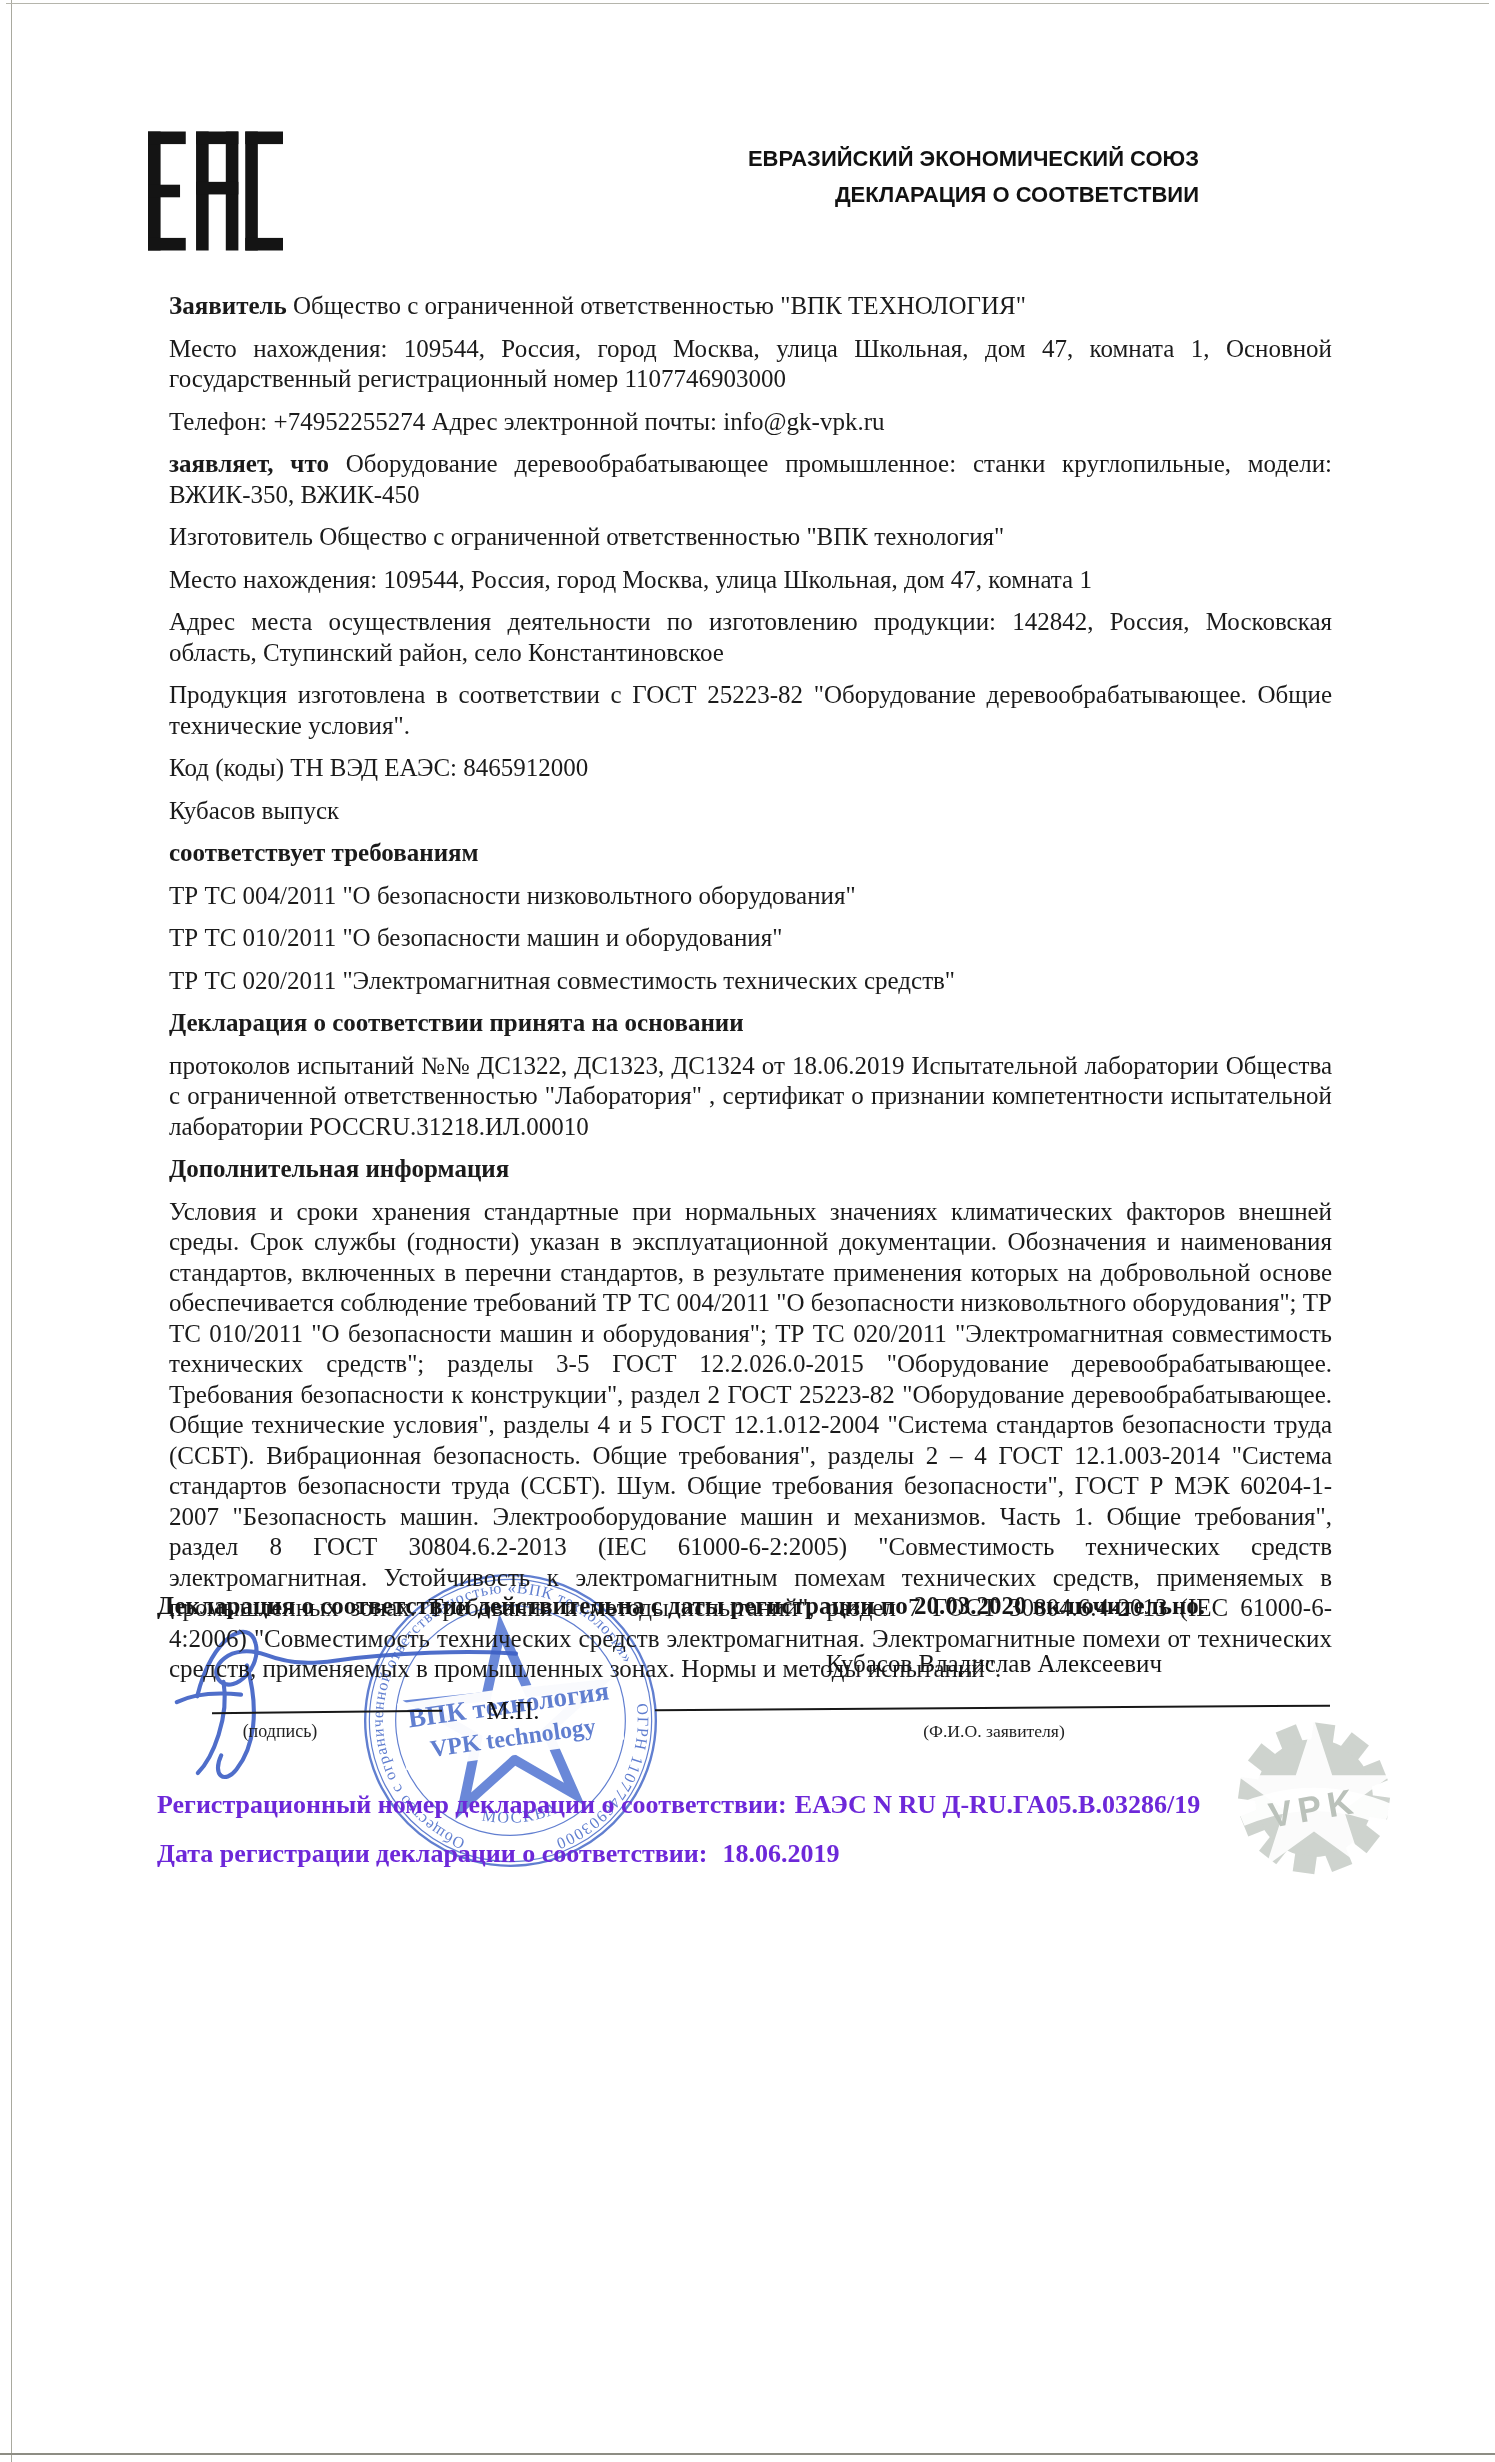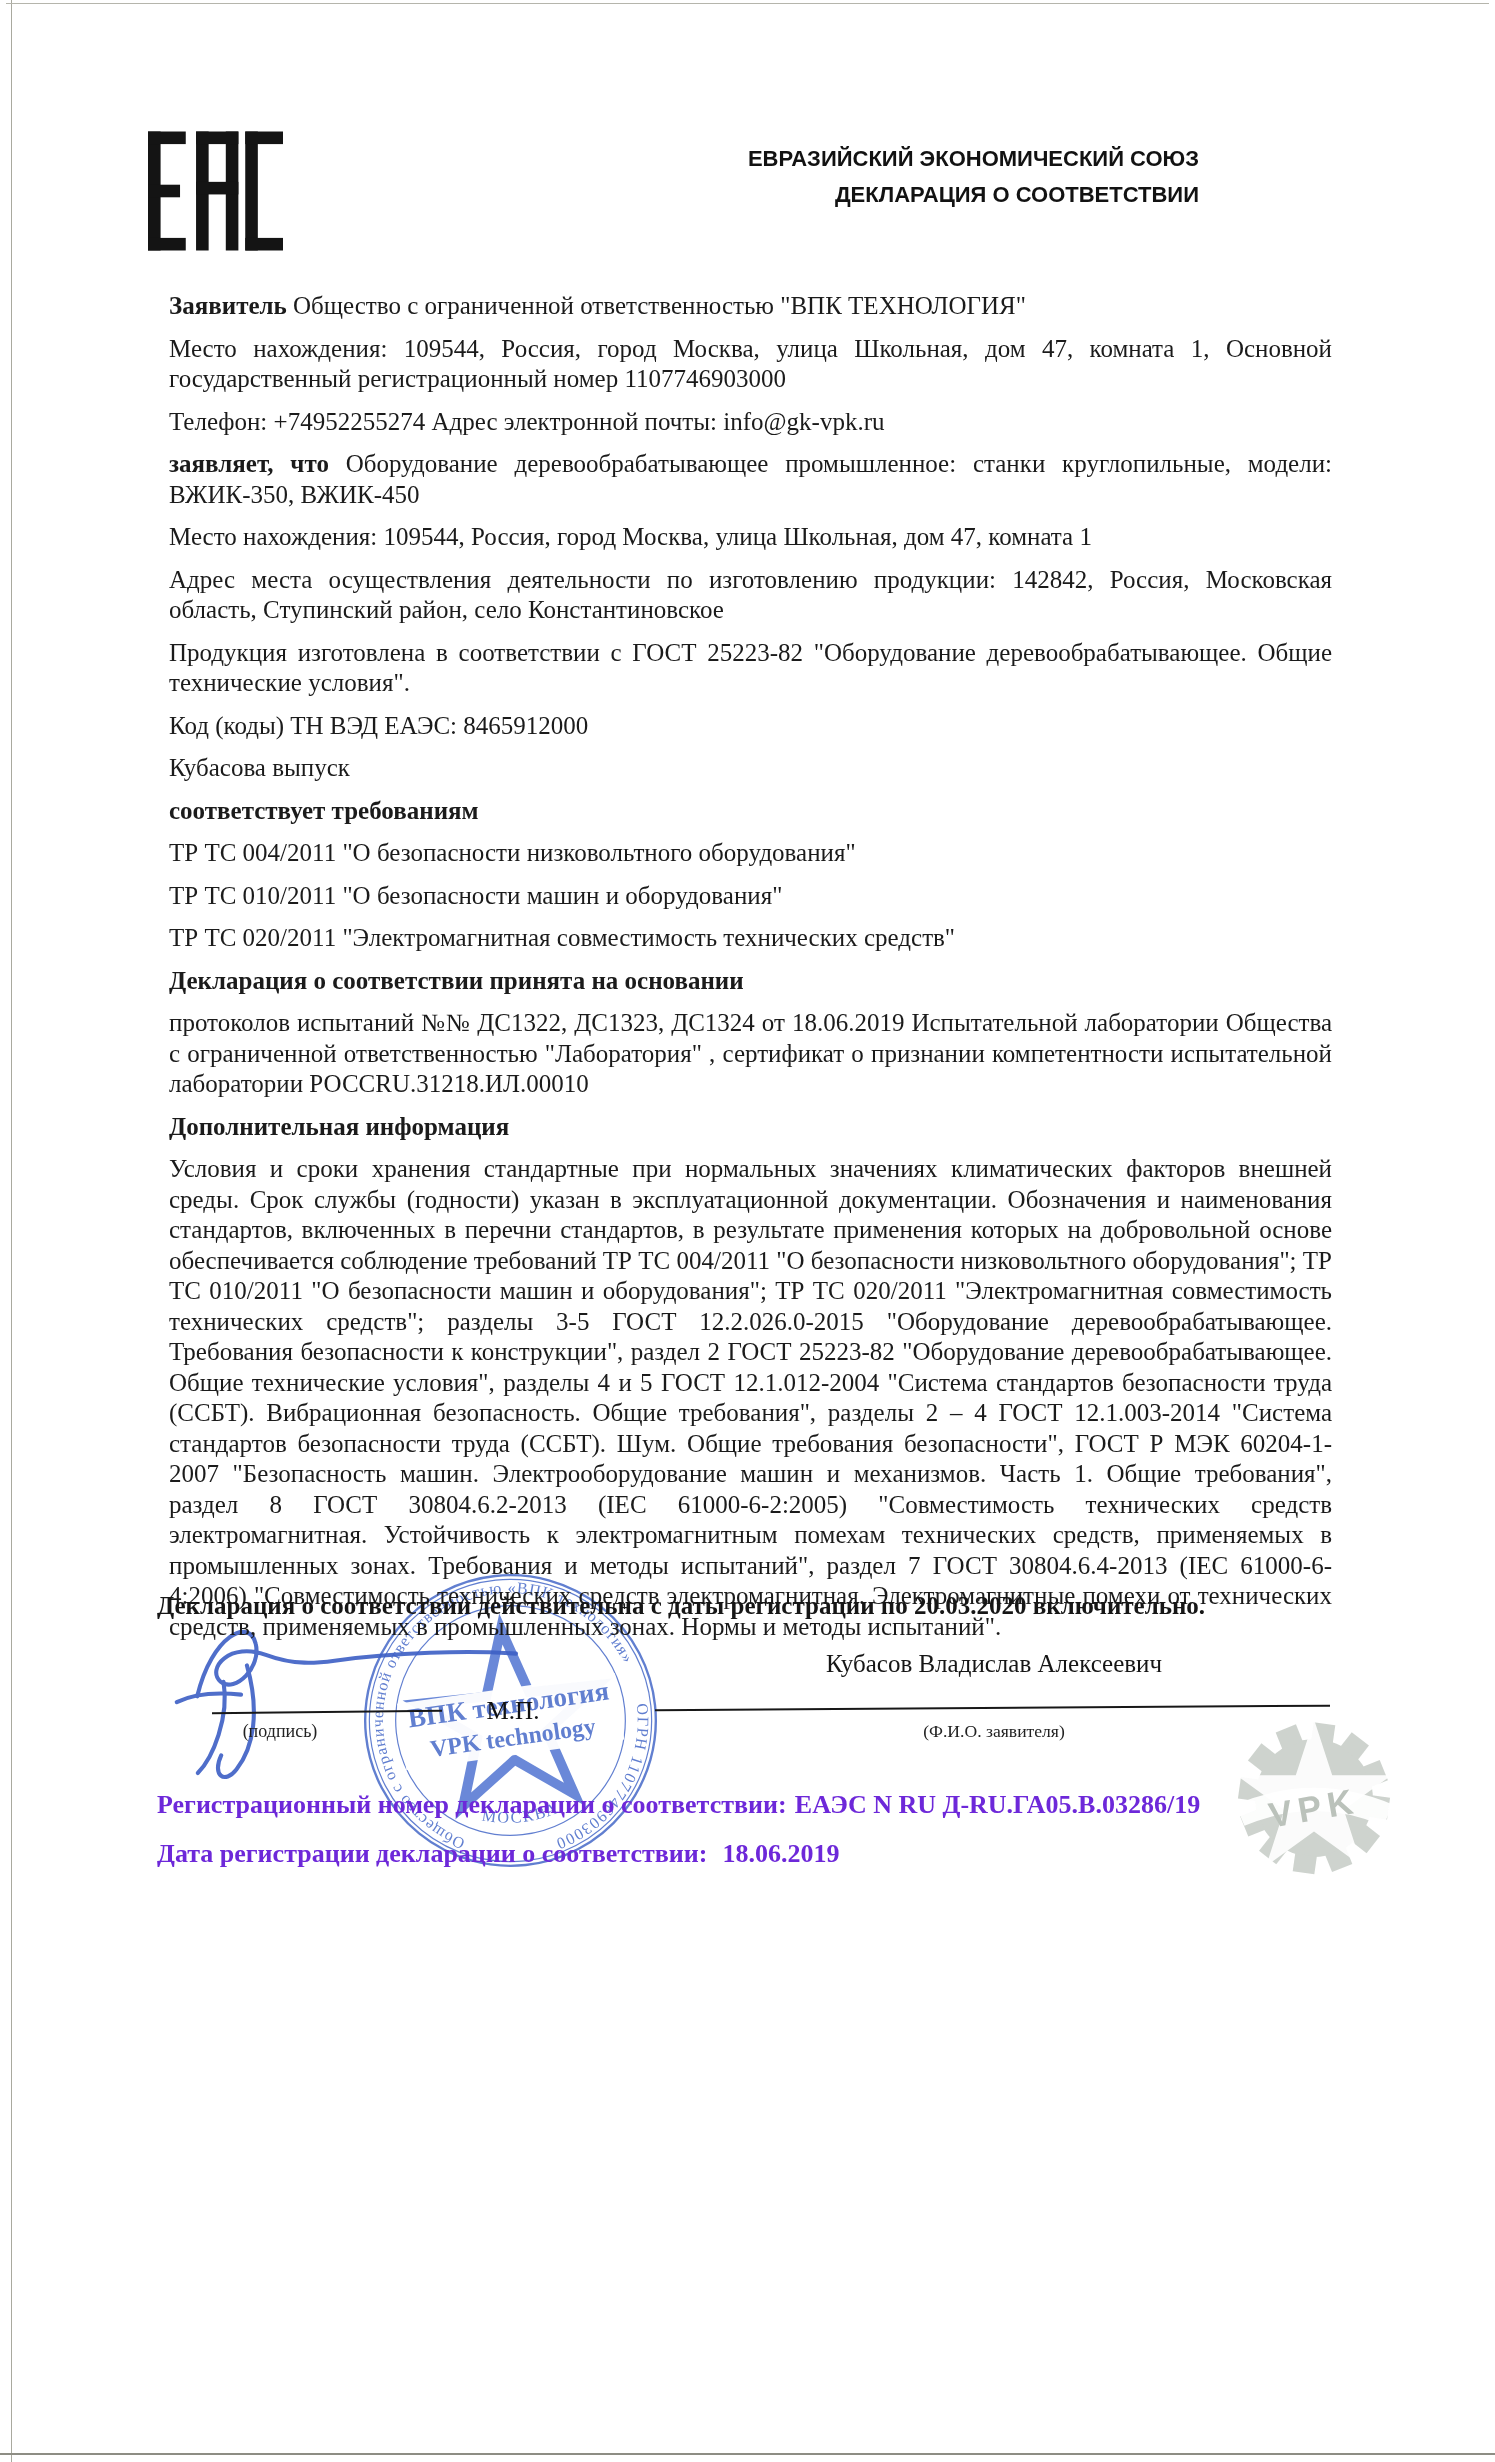--- a/index.html
+++ b/index.html
@@ -150,25 +150,26 @@
     <div class="header-title">
       <div>ЕВРАЗИЙСКИЙ ЭКОНОМИЧЕСКИЙ СОЮЗ</div>
       <div>ДЕКЛАРАЦИЯ О СООТВЕТСТВИИ</div>
     </div>
 
     <div class="body-block">
         <p class="body-par"><span class="b">Заявитель</span><span> Общество с ограниченной ответственностью "ВПК ТЕХНОЛОГИЯ"</span></p>
         <p class="body-par"><span>Место нахождения: 109544, Россия, город Москва, улица Школьная, дом 47, комната 1, Основной государственный регистрационный номер 1107746903000</span></p>
         <p class="body-par"><span>Телефон: +74952255274 Адрес электронной почты: info@gk-vpk.ru</span></p>
         <p class="body-par"><span class="b">заявляет, что</span><span> Оборудование деревообрабатывающее промышленное: станки круглопильные, модели: ВЖИК-350, ВЖИК-450</span></p>
+        <p class="body-par"><span>Изготовитель Общество с ограниченной ответственностью "ВПК технология"</span></p>
         <p class="body-par"><span>Место нахождения: 109544, Россия, город Москва, улица Школьная, дом 47, комната 1</span></p>
         <p class="body-par"><span>Адрес места осуществления деятельности по изготовлению продукции: 142842, Россия, Московская область, Ступинский район, село Константиновское</span></p>
         <p class="body-par"><span>Продукция изготовлена в соответствии с ГОСТ 25223-82 "Оборудование деревообрабатывающее. Общие технические условия".</span></p>
         <p class="body-par"><span>Код (коды) ТН ВЭД ЕАЭС: 8465912000</span></p>
-        <p class="body-par"><span>Кубасова выпуск</span></p>
+        <p class="body-par"><span>Кубасов выпуск</span></p>
         <p class="body-par"><span class="b">соответствует требованиям</span></p>
         <p class="body-par"><span>ТР ТС 004/2011 "О безопасности низковольтного оборудования"</span></p>
         <p class="body-par"><span>ТР ТС 010/2011 "О безопасности машин и оборудования"</span></p>
         <p class="body-par"><span>ТР ТС 020/2011 "Электромагнитная совместимость технических средств"</span></p>
         <p class="body-par"><span class="b">Декларация о соответствии принята на основании</span></p>
         <p class="body-par"><span>протоколов испытаний №№ ДС1322, ДС1323, ДС1324 от 18.06.2019 Испытательной лаборатории Общества с ограниченной ответственностью "Лаборатория" , сертификат о признании компетентности испытательной лаборатории РОССRU.31218.ИЛ.00010</span></p>
         <p class="body-par"><span class="b">Дополнительная информация</span></p>
         <p class="body-par"><span>Условия и сроки хранения стандартные при нормальных значениях климатических факторов внешней среды. Срок службы (годности) указан в эксплуатационной документации. Обозначения и наименования стандартов, включенных в перечни стандартов, в результате применения которых на добровольной основе обеспечивается соблюдение требований ТР ТС 004/2011 "О безопасности низковольтного оборудования"; ТР ТС 010/2011 "О безопасности машин и оборудования"; ТР ТС 020/2011 "Электромагнитная совместимость технических средств"; разделы 3-5 ГОСТ 12.2.026.0-2015 "Оборудование деревообрабатывающее. Требования безопасности к конструкции", раздел 2 ГОСТ 25223-82 "Оборудование деревообрабатывающее. Общие технические условия", разделы 4 и 5  ГОСТ 12.1.012-2004 "Система стандартов безопасности труда (ССБТ). Вибрационная безопасность. Общие требования", разделы 2 – 4 ГОСТ 12.1.003-2014 "Система стандартов безопасности труда (ССБТ). Шум. Общие требования безопасности", ГОСТ Р МЭК 60204-1-2007 "Безопасность машин. Электрооборудование машин и механизмов. Часть 1. Общие требования", раздел 8 ГОСТ 30804.6.2-2013 (IEC 61000-6-2:2005) "Совместимость технических средств электромагнитная. Устойчивость к электромагнитным помехам технических средств, применяемых в промышленных зонах. Требования и методы испытаний", раздел 7 ГОСТ 30804.6.4-2013 (IEC 61000-6-4:2006) "Совместимость технических средств электромагнитная. Электромагнитные помехи от технических средств, применяемых в промышленных зонах. Нормы и методы испытаний".</span></p>
       </div>
 

